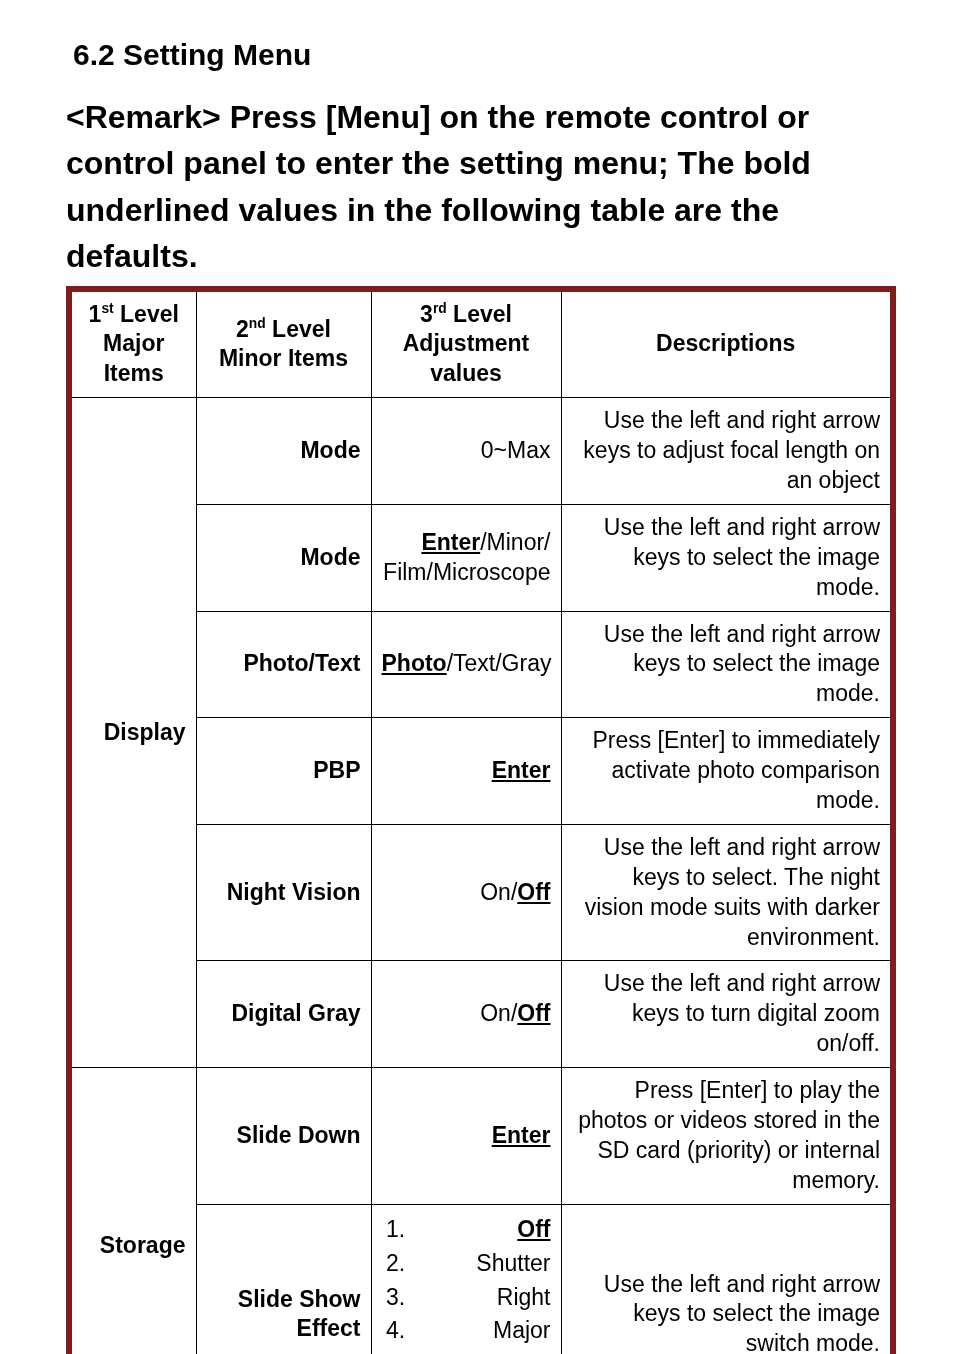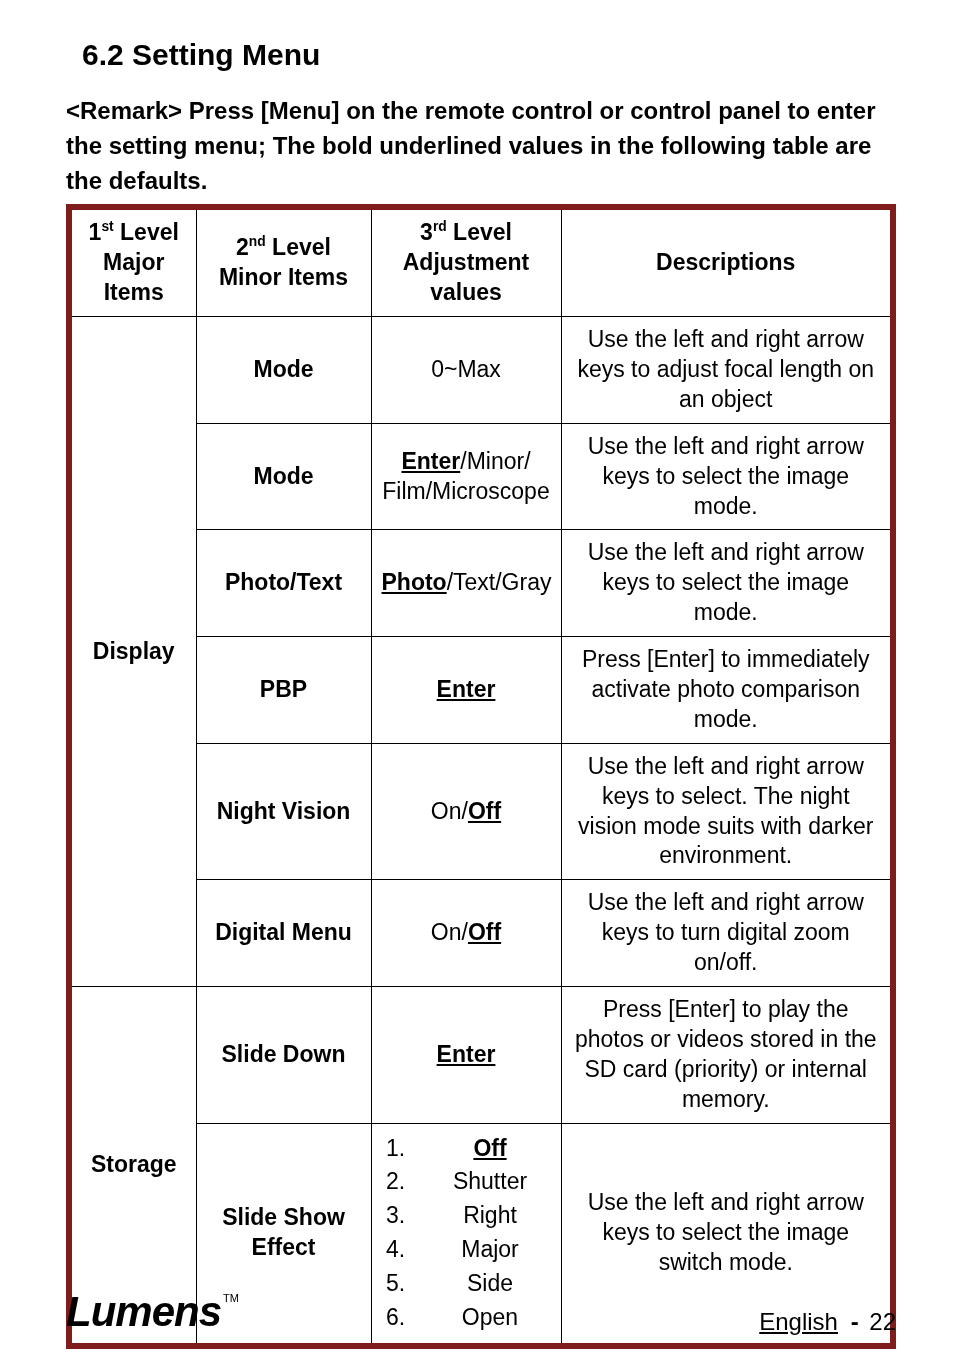--- a/index.html
+++ b/index.html
@@ -14,41 +14,41 @@
   .page {
     box-sizing: border-box;
     width: 954px;
     min-height: 1354px;
     padding: 38px 58px 0 66px;
     position: relative;
   }
   .section-heading {
     font-size: 30px;
     font-weight: bold;
-    margin: 0 0 22px 16px;
+    margin: 0 0 22px 7px;
   }
   .remark {
-    font-size: 24px;
+    font-size: 32px;
     font-weight: bold;
     line-height: 1.45;
     margin: 6px 0 6px 0;
   }
   table.settings {
     border-collapse: collapse;
     width: 100%;
     table-layout: fixed;
     border: 6px solid #7f1d1d;
     margin-bottom: 9px;
   }
   table.settings th, table.settings td {
     border: 1px solid #000;
     font-size: 23px;
     padding: 8px 10px;
     vertical-align: middle;
-    text-align: center;
+    text-align: right;
     line-height: 1.3;
   }
   table.settings th {
     font-weight: bold;
     text-align: center;
     vertical-align: middle;
   }
   
   .col0 { width: 127px; }
   .col1 { width: 175px; }
@@ -166,21 +166,21 @@
         <td>Press [Enter] to immediately activate photo comparison mode.</td>
       </tr>
       <tr>
         <td class="bold">Night Vision</td>
         <td>
           <span>On/</span><span class="ud">Off</span><span></span>
         </td>
         <td>Use the left and right arrow keys to select. The night vision mode suits with darker environment.</td>
       </tr>
       <tr>
-        <td class="bold">Digital Menu</td>
+        <td class="bold">Digital Gray</td>
         <td>
           <span>On/</span><span class="ud">Off</span><span></span>
         </td>
         <td>Use the left and right arrow keys to turn digital zoom on/off.</td>
       </tr>
 
       <tr>
         <td rowspan="2" class="bold">Storage</td>
         <td class="bold">Slide Down</td>
         <td>

